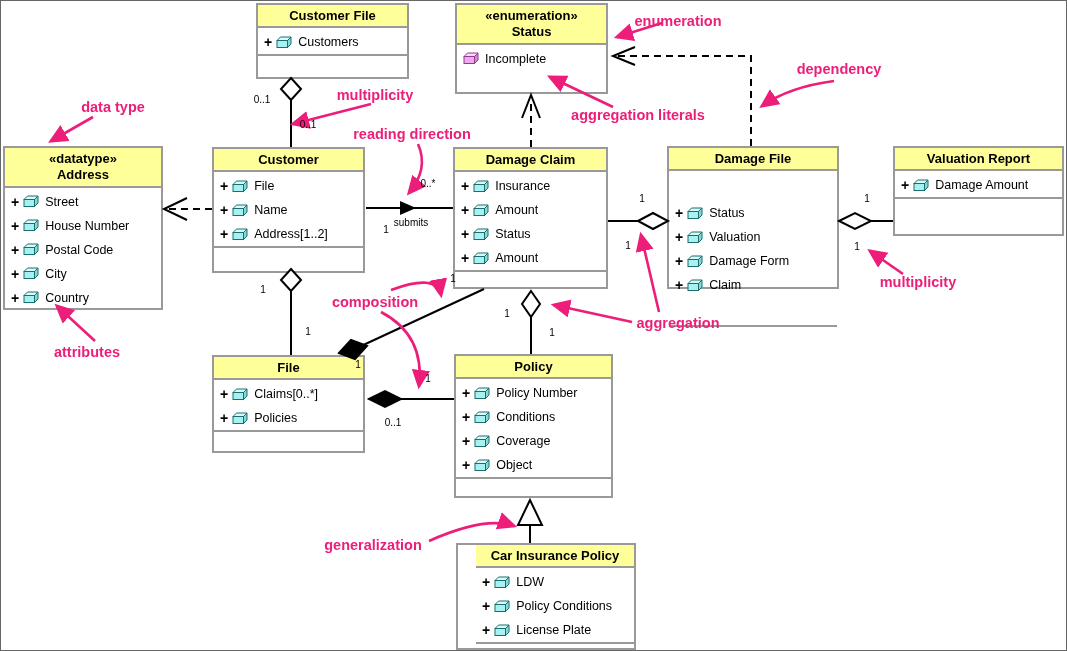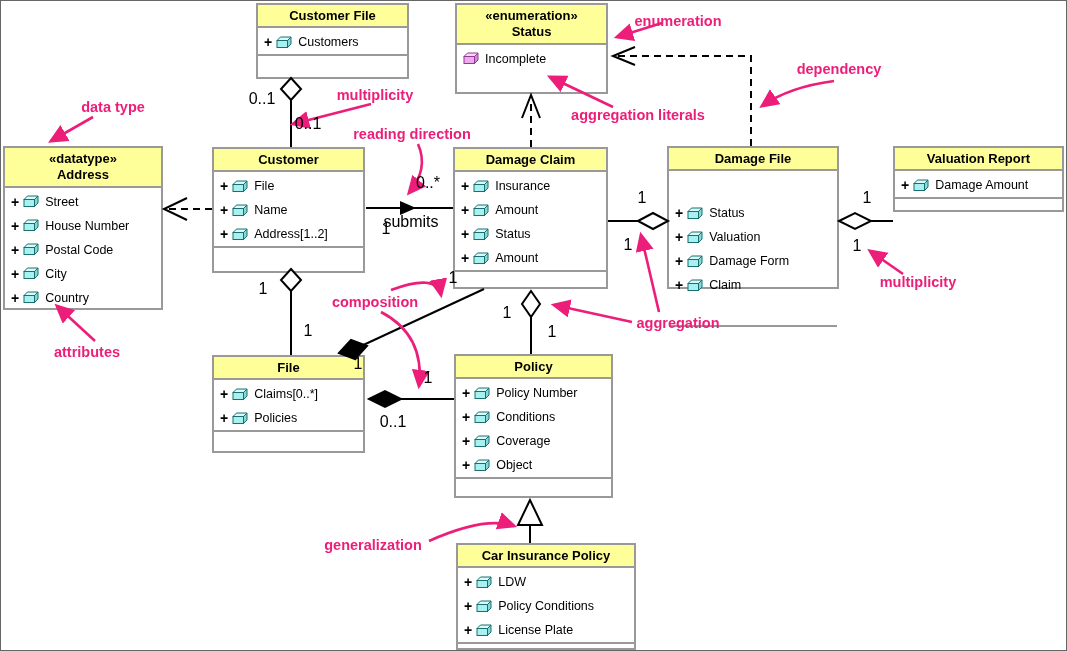--- a/index.html
+++ b/index.html
@@ -28,27 +28,27 @@
   .violet rect.f{fill:#F0A9F0;} .violet polygon.t{fill:#FBD8FB;} .violet polygon.s{fill:#DA84DA;}
   .violet rect, .violet polygon{stroke:#8E3D8E;stroke-width:1;}
   .uml-empty{border-top:2px solid #999;flex:1;background:#fff;}
   
   #box-customer-file   {left:211px;top:2px;  width:153px;height:76px;margin-left:44px;}
   #box-status          {left:454px;top:2px;  width:153px;height:91px;}
   #box-address         {left:2px;  top:145px;width:160px;height:164px;}
   #box-customer        {left:211px;top:146px;width:153px;height:126px;}
   #box-damage-claim    {left:452px;top:146px;width:155px;height:142px;}
   #box-damage-file     {left:666px;top:145px;width:172px;height:143px;gap:28px;}
-  #box-valuation-report{left:892px;top:145px;width:171px;height:66px;}
+  #box-valuation-report{left:892px;top:145px;width:171px;height:90px;}
   #box-file            {left:211px;top:354px;width:153px;height:98px;}
   #box-policy          {left:453px;top:353px;width:159px;height:144px;}
-  #box-car-insurance   {left:455px;top:542px;width:180px;height:107px;}
+  #box-car-insurance   {left:455px;top:542px;width:180px;height:107px;padding-left:18px;}
   
   .mult{
-    position:absolute;transform:translate(-50%,-50%);font-size:16px;color:#000;
+    position:absolute;transform:translate(-50%,-50%);font-size:10px;color:#000;
     white-space:nowrap;z-index:5;
   }
   .ann{
     position:absolute;transform:translate(-50%,-50%);font-size:14.5px;font-weight:bold;
     color:#EC1E79;white-space:nowrap;z-index:6;
   }
 </style>
 </head>
 <body>
 

